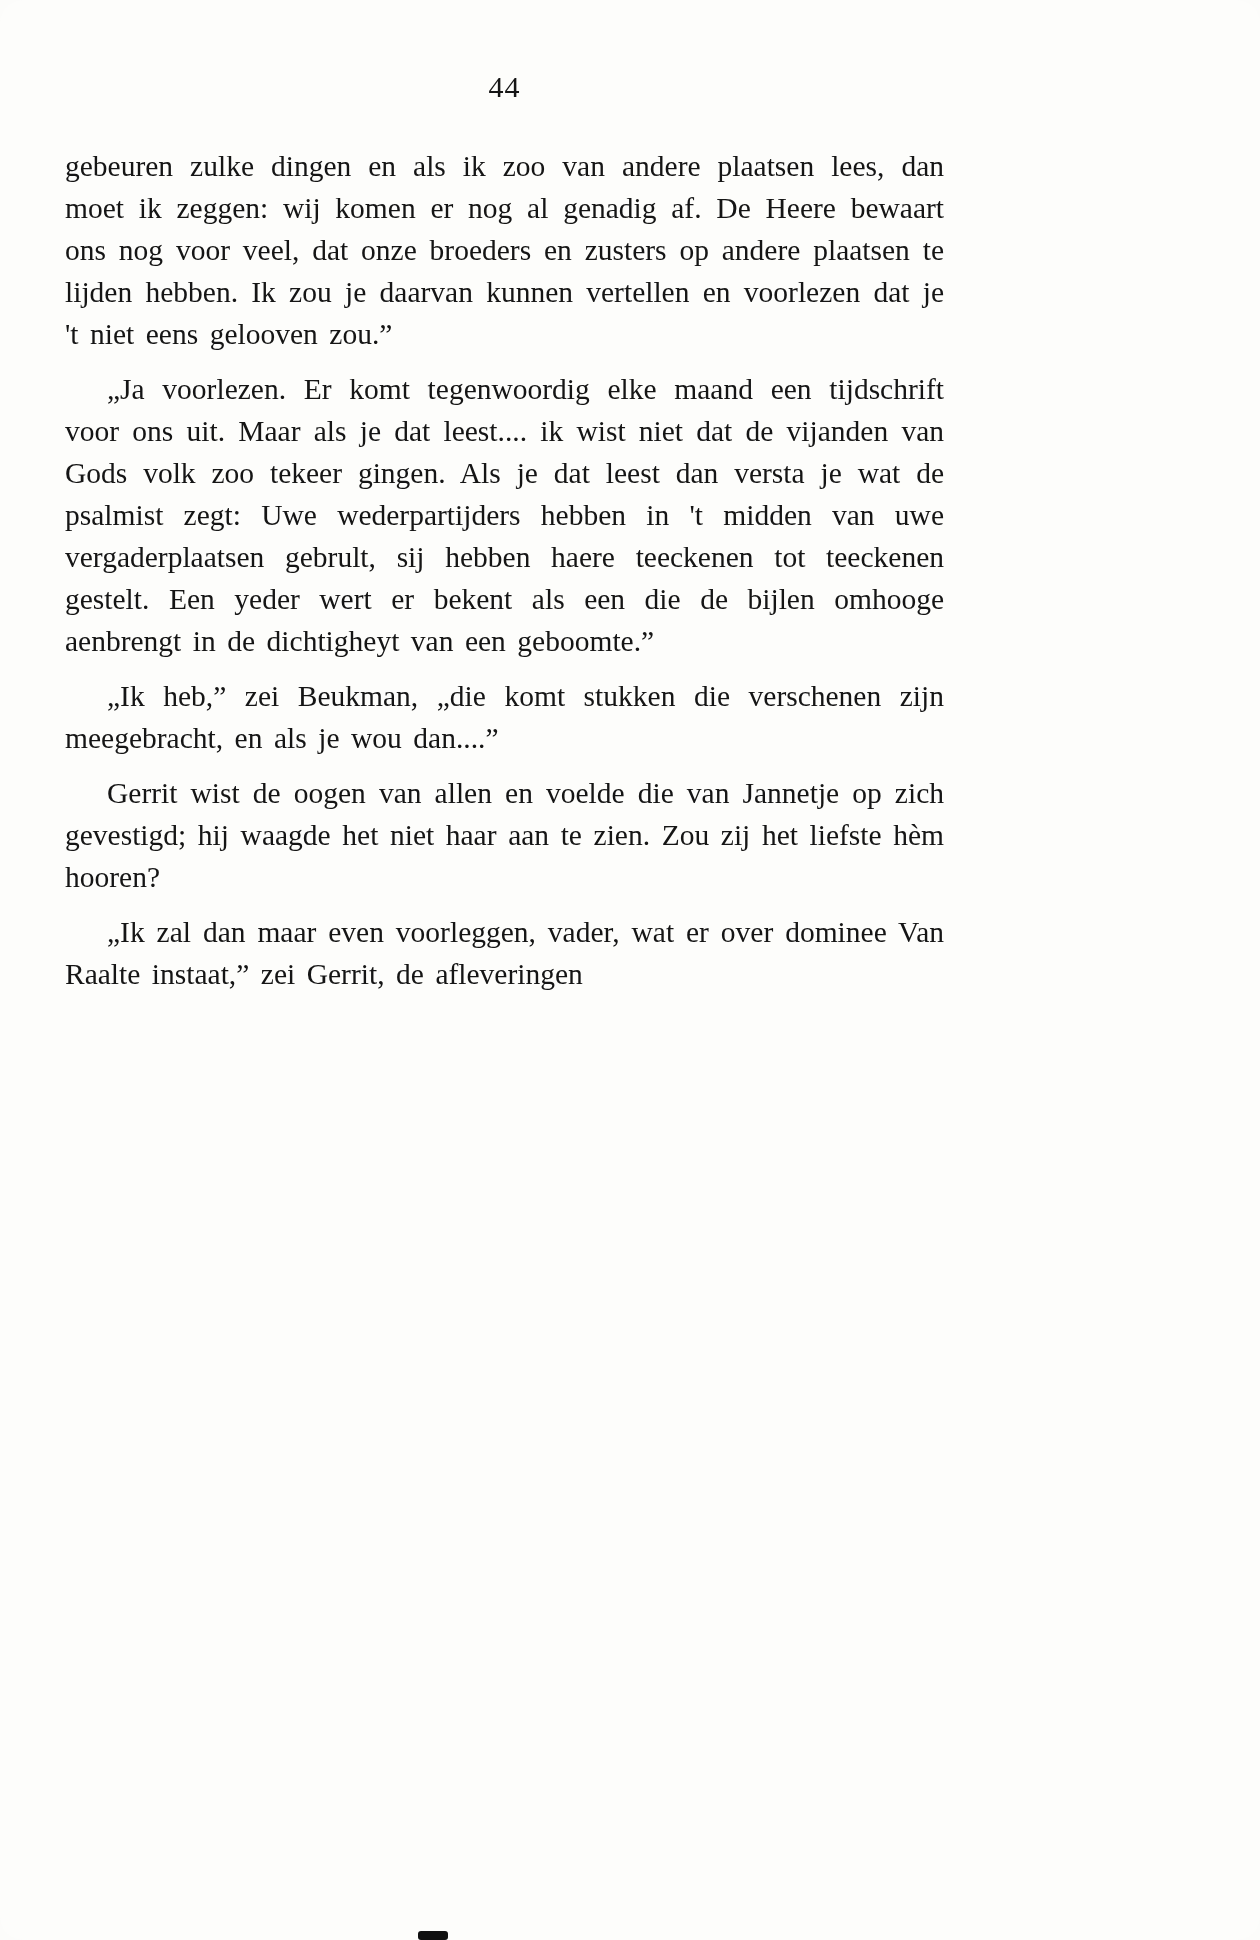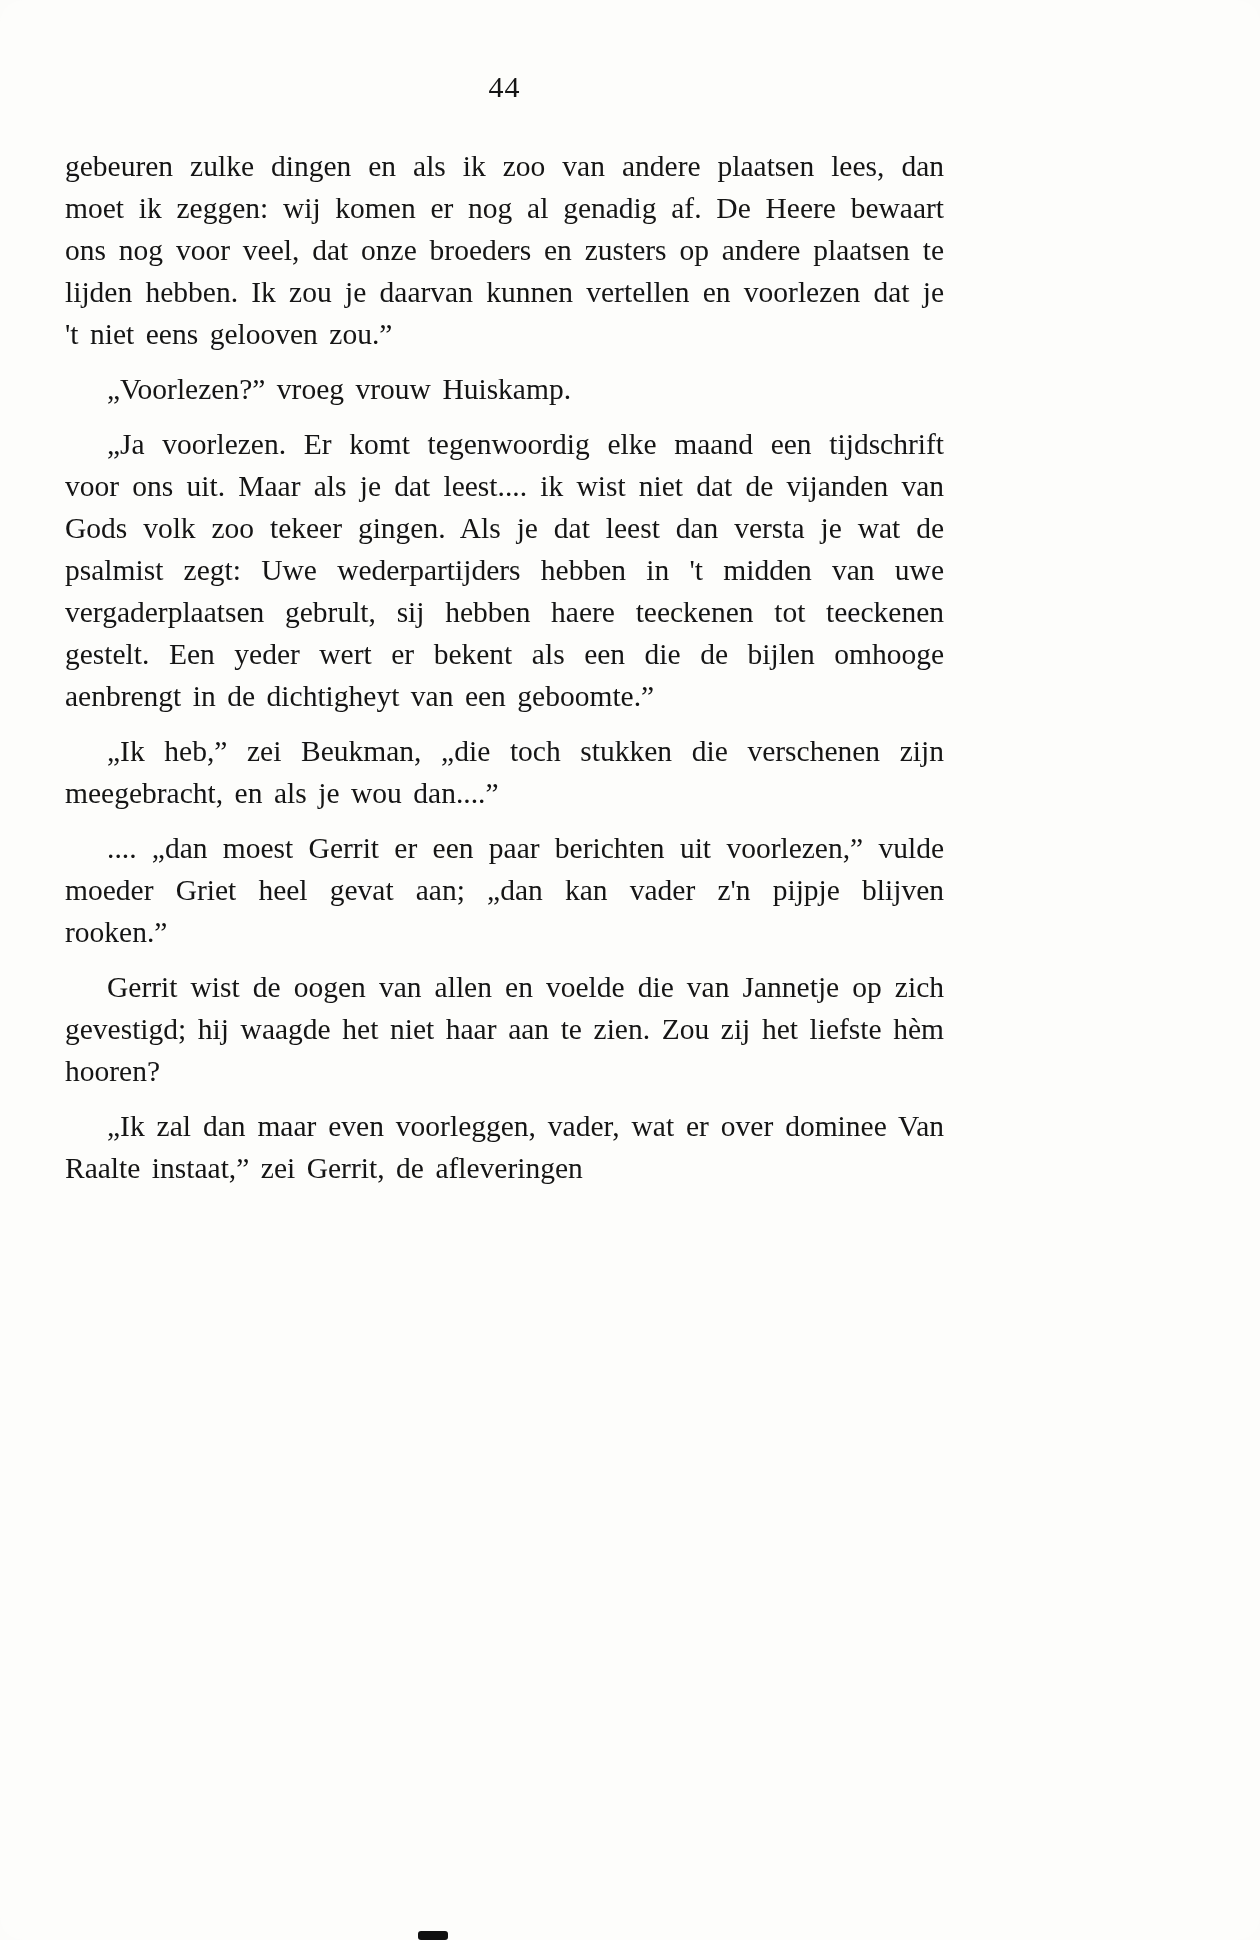--- a/index.html
+++ b/index.html
@@ -59,23 +59,21 @@
 </style>
 </head>
 <body>
 
 <div class="page">
 
   <div class="page-number">44</div>
 
   <div class="text-block">
     <p class="continuation">gebeuren zulke dingen en als ik zoo van andere plaatsen lees, dan moet ik zeggen: wij komen er nog al genadig af. De Heere bewaart ons nog voor veel, dat onze broeders en zusters op andere plaatsen te lijden hebben. Ik zou je daarvan kunnen vertellen en voorlezen dat je 't niet eens gelooven zou.”</p>
-    <p>„Voorlezen?” vroeg vrouw Huiskamp.</p>
     <p>„Ja voorlezen. Er komt tegenwoordig elke maand een tijdschrift voor ons uit. Maar als je dat leest.... ik wist niet dat de vijanden van Gods volk zoo tekeer gingen. Als je dat leest dan versta je wat de psalmist zegt: Uwe wederpartijders hebben in 't midden van uwe vergaderplaatsen gebrult, sij hebben haere teeckenen tot teeckenen gestelt. Een yeder wert er bekent als een die de bijlen omhooge aenbrengt in de dichtigheyt van een geboomte.”</p>
-    <p>„Ik heb,” zei Beukman, „die toch stukken die verschenen zijn meegebracht, en als je wou dan....”</p>
-    <p>.... „dan moest Gerrit er een paar berichten uit voorlezen,” vulde moeder Griet heel gevat aan; „dan kan vader z'n pijpje blijven rooken.”</p>
+    <p>„Ik heb,” zei Beukman, „die komt stukken die verschenen zijn meegebracht, en als je wou dan....”</p>
     <p>Gerrit wist de oogen van allen en voelde die van Jannetje op zich gevestigd; hij waagde het niet haar aan te zien. Zou zij het liefste hèm hooren?</p>
     <p>„Ik zal dan maar even voorleggen, vader, wat er over dominee Van Raalte instaat,” zei Gerrit, de afleveringen</p>
   </div>
 
   <div class="scan-artifact"></div>
 
 </div>
 
 </body></html>

